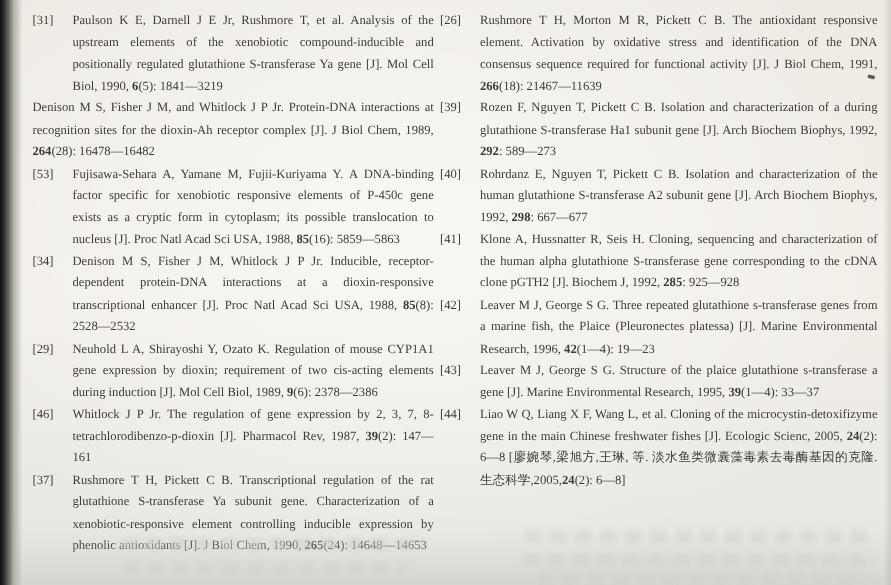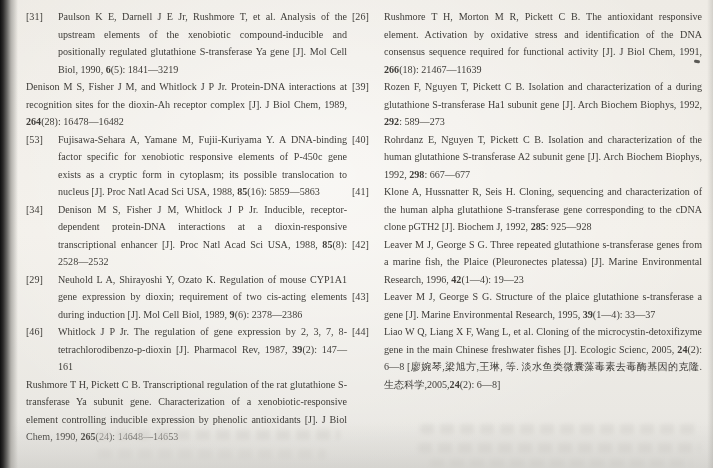--- a/index.html
+++ b/index.html
@@ -74,20 +74,21 @@
       </div>
       <div class="ref">
         <span class="ref-num">[29]</span>
         <div class="ref-text"><span>Neuhold L A, Shirayoshi Y, Ozato K. Regulation of mouse CYP1A1 gene expression by dioxin; requirement of two cis-acting elements during induction [J]. </span><span class="it">Mol Cell Biol</span><span>, 1989, </span><span class="bd">9</span><span>(6): 2378—2386</span></div>
       </div>
       <div class="ref">
         <span class="ref-num">[46]</span>
         <div class="ref-text"><span>Whitlock J P Jr. The regulation of gene expression by 2, 3, 7, 8-tetrachlorodibenzo-p-dioxin [J]. </span><span class="it">Pharmacol Rev</span><span>, 1987, </span><span class="bd">39</span><span>(2): 147—161</span></div>
       </div>
       <div class="ref">
+        <span class="ref-num">[37]</span>
         <div class="ref-text"><span>Rushmore T H, Pickett C B. Transcriptional regulation of the rat glutathione S-transferase Ya subunit gene. Characterization of a xenobiotic-responsive element controlling inducible expression by phenolic antioxidants [J]. </span><span class="it">J Biol Chem</span><span>, 1990, </span><span class="bd">265</span><span>(24): 14648—14653</span></div>
       </div>
     </div>
   <div class="col col-right">
       <div class="ref">
         <span class="ref-num">[26]</span>
         <div class="ref-text"><span>Rushmore T H, Morton M R, Pickett C B. The antioxidant responsive element. Activation by oxidative stress and identification of the DNA consensus sequence required for functional activity [J]. </span><span class="it">J Biol Chem</span><span>, 1991, </span><span class="bd">266</span><span>(18): 21467—11639</span></div>
       </div>
       <div class="ref">
         <span class="ref-num">[39]</span>

